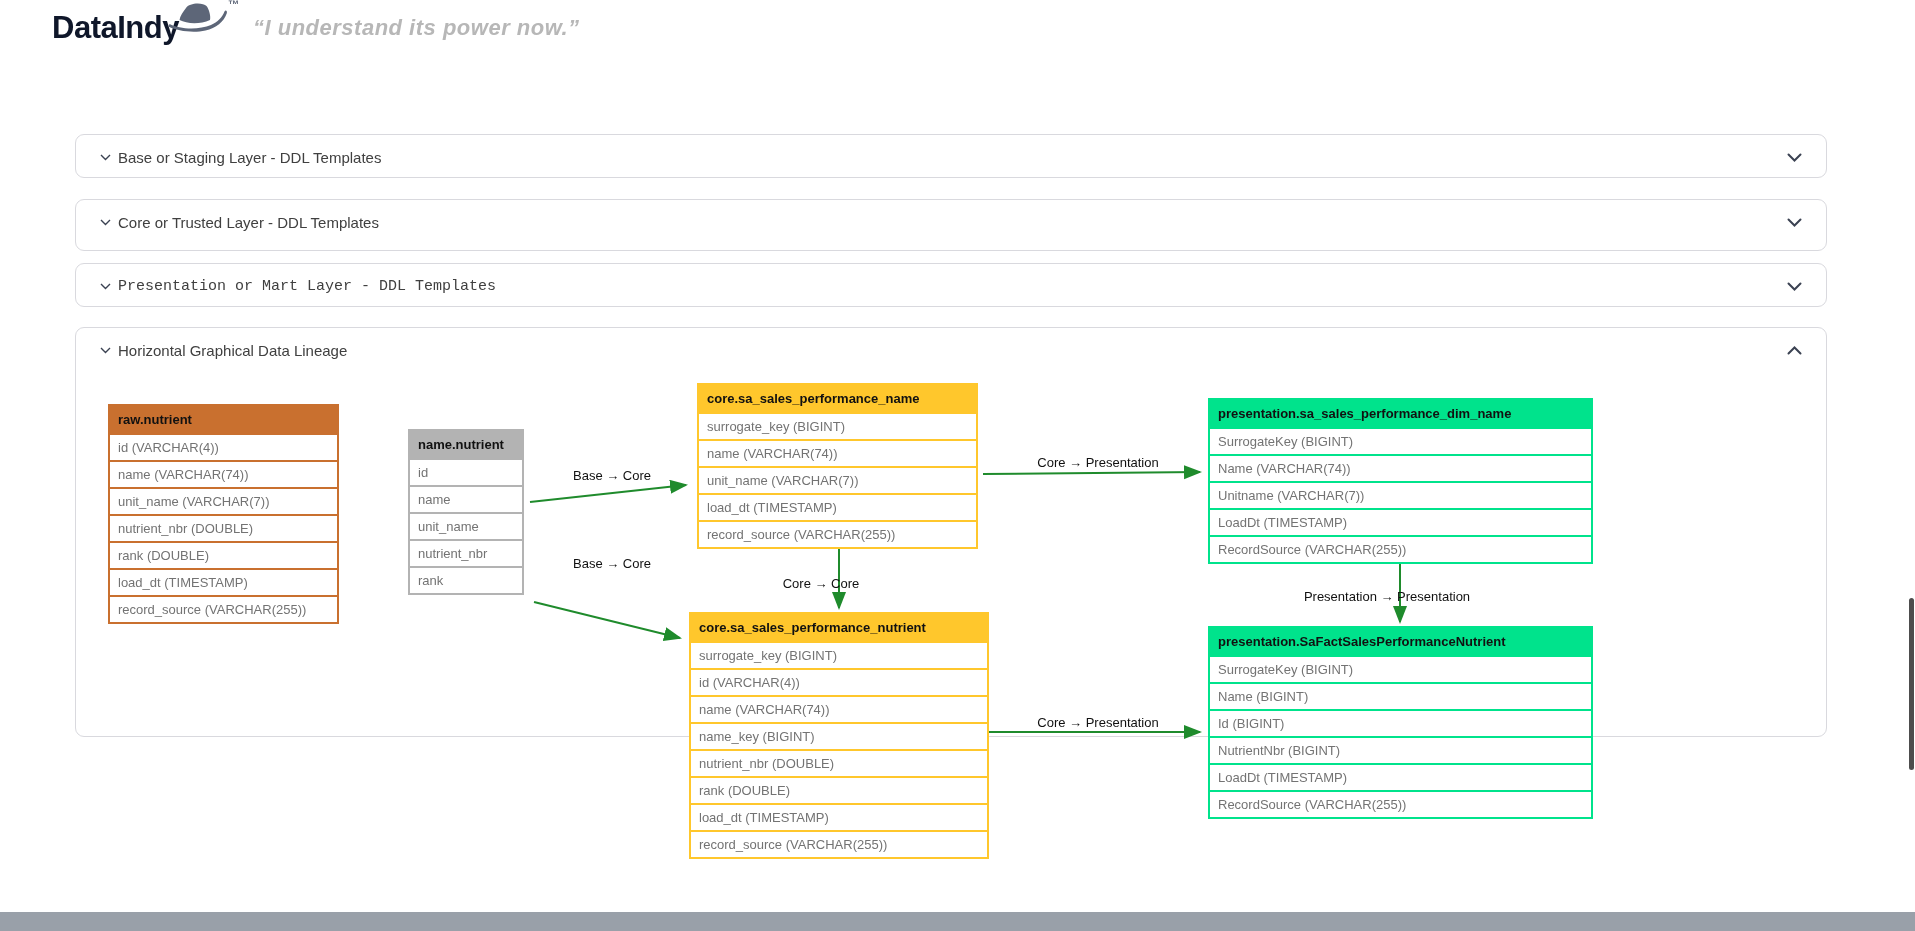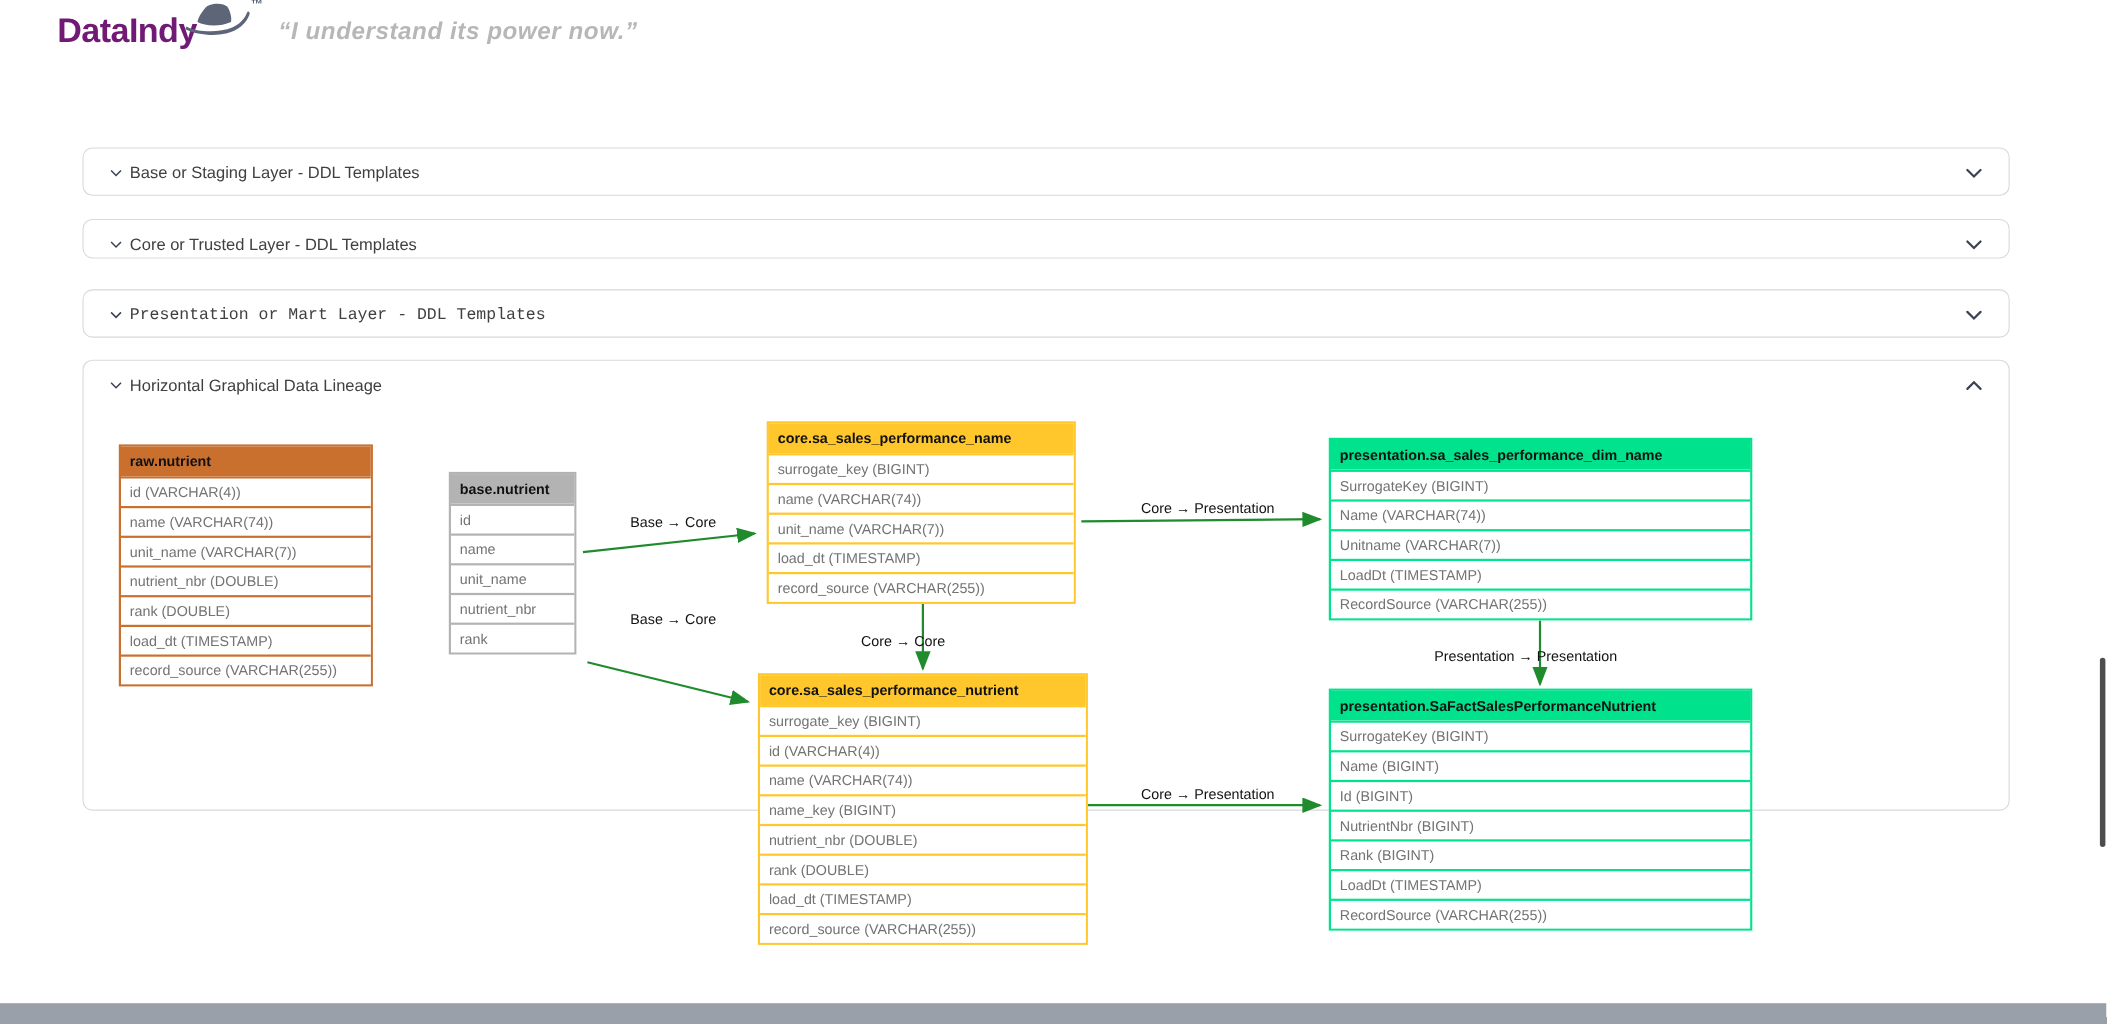--- a/index.html
+++ b/index.html
@@ -2,21 +2,21 @@
 <html><head>
 <meta charset="utf-8">
 <style>
   * { margin:0; padding:0; box-sizing:border-box; }
   html,body { width:1915px; height:931px; background:#ffffff; overflow:hidden;
               font-family:"Liberation Sans", sans-serif; }
   .page { position:relative; width:1915px; height:931px; background:#fff; }
 
   
   .brand { position:absolute; left:52px; top:10px; height:46px; }
-  .logo-text { font-size:31px; font-weight:700; color:#701a75; letter-spacing:-0.5px; }
+  .logo-text { font-size:31px; font-weight:700; color:#0f172a; letter-spacing:-0.5px; }
   .hat { position:absolute; left:113px; top:-9px; width:66px; height:36px; }
   .tm { position:absolute; left:176px; top:-12px; font-size:11px; font-weight:700; color:#5d6678; }
   .tagline { position:absolute; left:253px; top:15px; font-size:22px; font-weight:700;
              font-style:italic; color:#b7b7b7; letter-spacing:0.5px; }
 
   
   .card { position:absolute; left:75px; width:1752px; background:#fff;
           border:1px solid #d9d9de; border-radius:9px; }
   .card-header { height:44px; display:flex; align-items:center; padding:0 24px;
                  cursor:pointer; }
@@ -65,21 +65,21 @@
           <polyline points="1,1 5.5,5.5 10,1" fill="none" stroke="#3b4252" stroke-width="1.4"></polyline>
         </svg>
         <span>Base or Staging Layer - DDL Templates</span>
       </span>
       <svg class="card-chevron" viewBox="0 0 15 9">
         <polyline points="1.5,1.5 7.5,7.5 13.5,1.5" fill="none" stroke="#3b4252" stroke-width="2" stroke-linecap="round"></polyline>
       </svg>
     </div>
   </div>
 
-  <div class="card" style="top:199px; height:36px;">
+  <div class="card" style="top:199px; height:52px;">
     <div class="card-header">
       <span class="card-title">
         <svg class="mini-chev" viewBox="0 0 11 7">
           <polyline points="1,1 5.5,5.5 10,1" fill="none" stroke="#3b4252" stroke-width="1.4"></polyline>
         </svg>
         <span>Core or Trusted Layer - DDL Templates</span>
       </span>
       <svg class="card-chevron" viewBox="0 0 15 9">
         <polyline points="1.5,1.5 7.5,7.5 13.5,1.5" fill="none" stroke="#3b4252" stroke-width="2" stroke-linecap="round"></polyline>
       </svg>
@@ -141,21 +141,21 @@
         <div class="dt-row">id (VARCHAR(4))</div>
         <div class="dt-row">name (VARCHAR(74))</div>
         <div class="dt-row">unit_name (VARCHAR(7))</div>
         <div class="dt-row">nutrient_nbr (DOUBLE)</div>
         <div class="dt-row">rank (DOUBLE)</div>
         <div class="dt-row">load_dt (TIMESTAMP)</div>
         <div class="dt-row">record_source (VARCHAR(255))</div>
       </div>
 
       <div class="dtable" style="left: 332px; top: 57px; width: 116px; --ac: #b3b3b3;">
-        <div class="dt-head">base.nutrient</div>
+        <div class="dt-head">name.nutrient</div>
         <div class="dt-row">id</div>
         <div class="dt-row">name</div>
         <div class="dt-row">unit_name</div>
         <div class="dt-row">nutrient_nbr</div>
         <div class="dt-row">rank</div>
       </div>
 
       <div class="dtable" style="left: 621px; top: 11px; width: 281px; --ac: #ffc72c;">
         <div class="dt-head">core.sa_sales_performance_name</div>
         <div class="dt-row">surrogate_key (BIGINT)</div>
@@ -185,21 +185,20 @@
         <div class="dt-row">LoadDt (TIMESTAMP)</div>
         <div class="dt-row">RecordSource (VARCHAR(255))</div>
       </div>
 
       <div class="dtable" style="left: 1132px; top: 254px; width: 385px; --ac: #00e38c;">
         <div class="dt-head">presentation.SaFactSalesPerformanceNutrient</div>
         <div class="dt-row">SurrogateKey (BIGINT)</div>
         <div class="dt-row">Name (BIGINT)</div>
         <div class="dt-row">Id (BIGINT)</div>
         <div class="dt-row">NutrientNbr (BIGINT)</div>
-        <div class="dt-row">Rank (BIGINT)</div>
         <div class="dt-row">LoadDt (TIMESTAMP)</div>
         <div class="dt-row">RecordSource (VARCHAR(255))</div>
       </div>
 
     </div>
   </div>
 
   <div class="scrollbar-thumb"></div>
   <div class="footer-band"></div>
 

